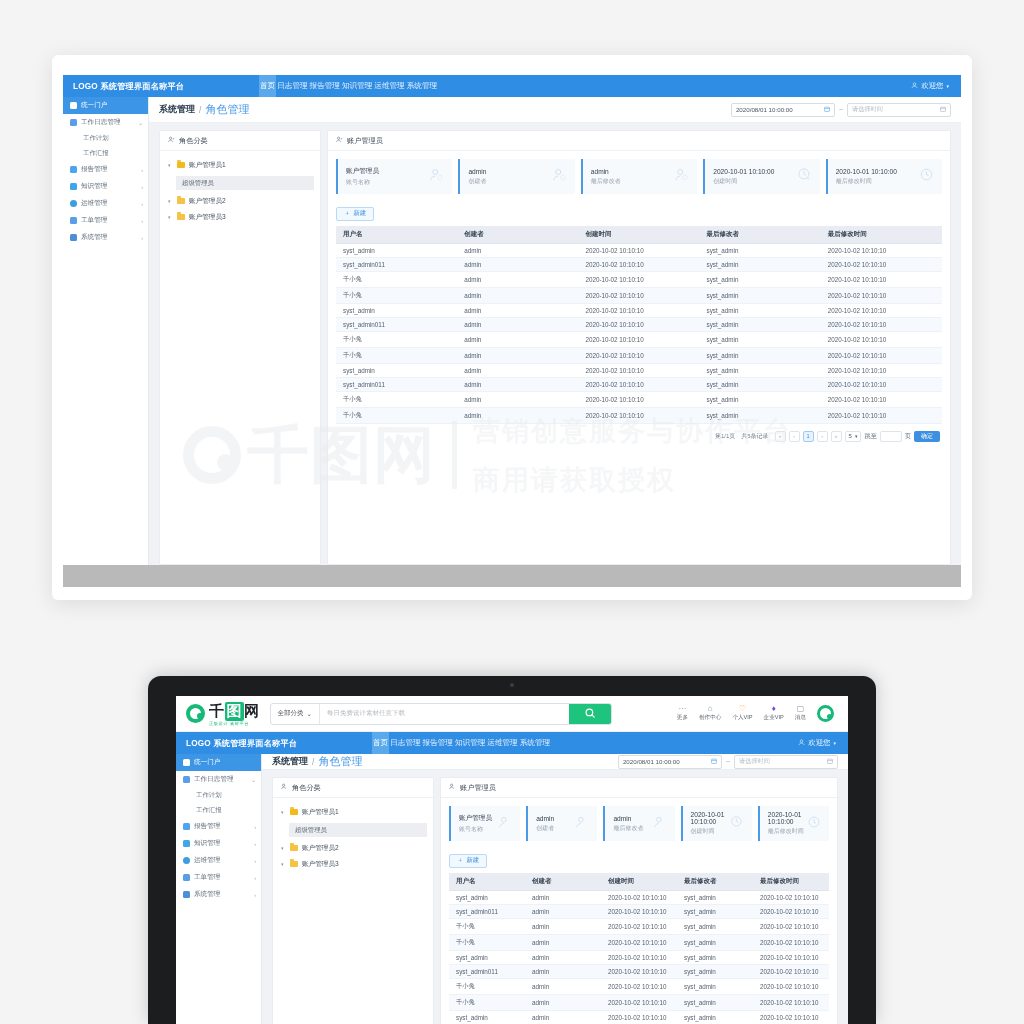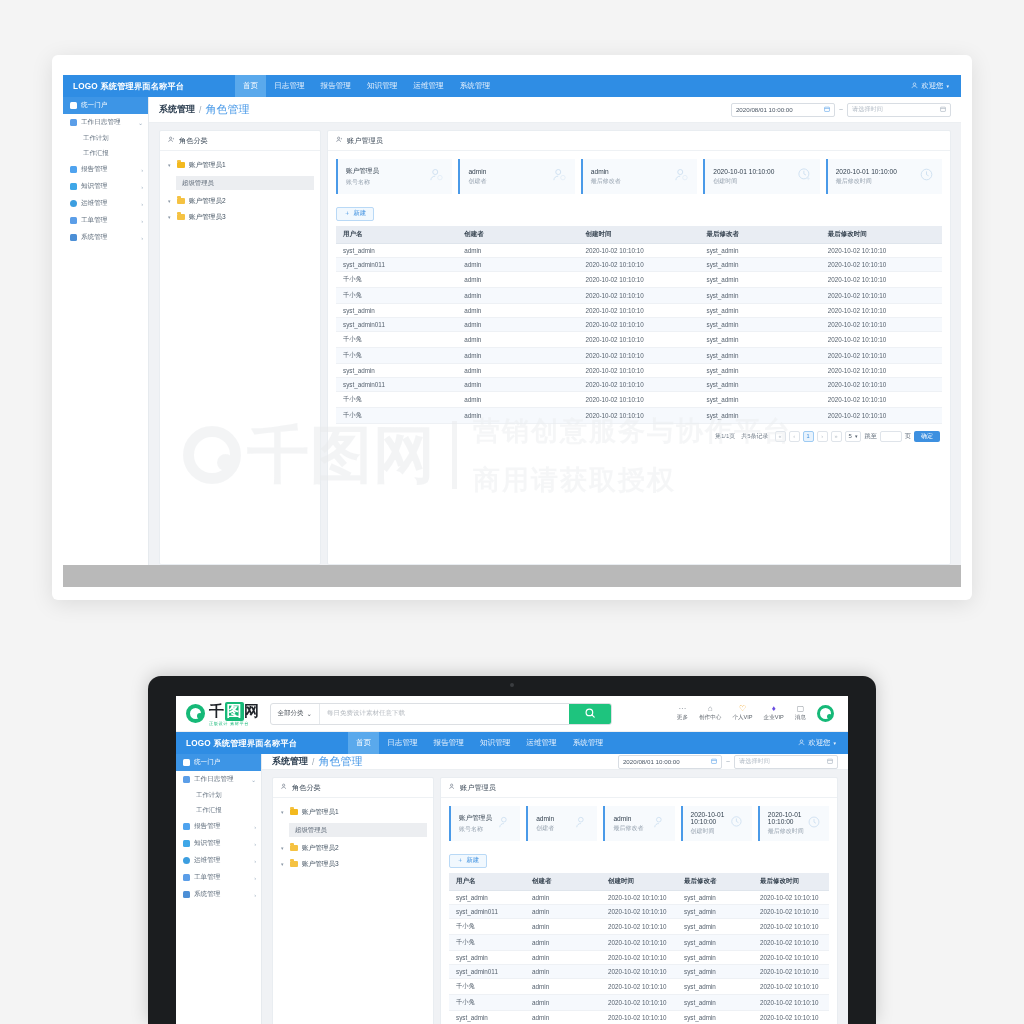--- a/index.html
+++ b/index.html
@@ -22,30 +22,30 @@
     background: #f0f2f5; overflow: hidden;
   }
   #monitor-base {
     position: absolute; left: 11px; top: 510px; width: 898px; height: 22px;
     background: #b9b9b9;
   }
 
   
   .app-header {
     display: flex; align-items: center; height: 22px;
-    background: #2f8de4; color: #fff; font-size: 8px; white-space: nowrap;
+    background: #2f8de4; color: #fff; font-size: 8px; white-space: nowrap; gap: 24px;
   }
   .app-logo {
     width: 172px; padding-left: 10px; font-weight: bold; font-size: 8.2px;
     letter-spacing: .2px;
   }
   .nav { display: flex; height: 22px; }
   .nav-item {
     display: flex; align-items: center; justify-content: center;
-    padding: 0 8px; height: 22px; font-size: 7.6px; color: #e8f2fd;
+    padding: 0 1px; height: 22px; font-size: 7.6px; color: #e8f2fd;
   }
   .nav-item.active { background: #5aa9ec; color: #ffffff; }
   .header-right {
     margin-left: auto; display: flex; align-items: center; gap: 3px;
     padding-right: 12px; font-size: 7.4px; color: #eaf3fd;
   }
   .uicon { display: inline-block; vertical-align: middle; }
 
   
   .app-body { display: flex; height: 468px; }

